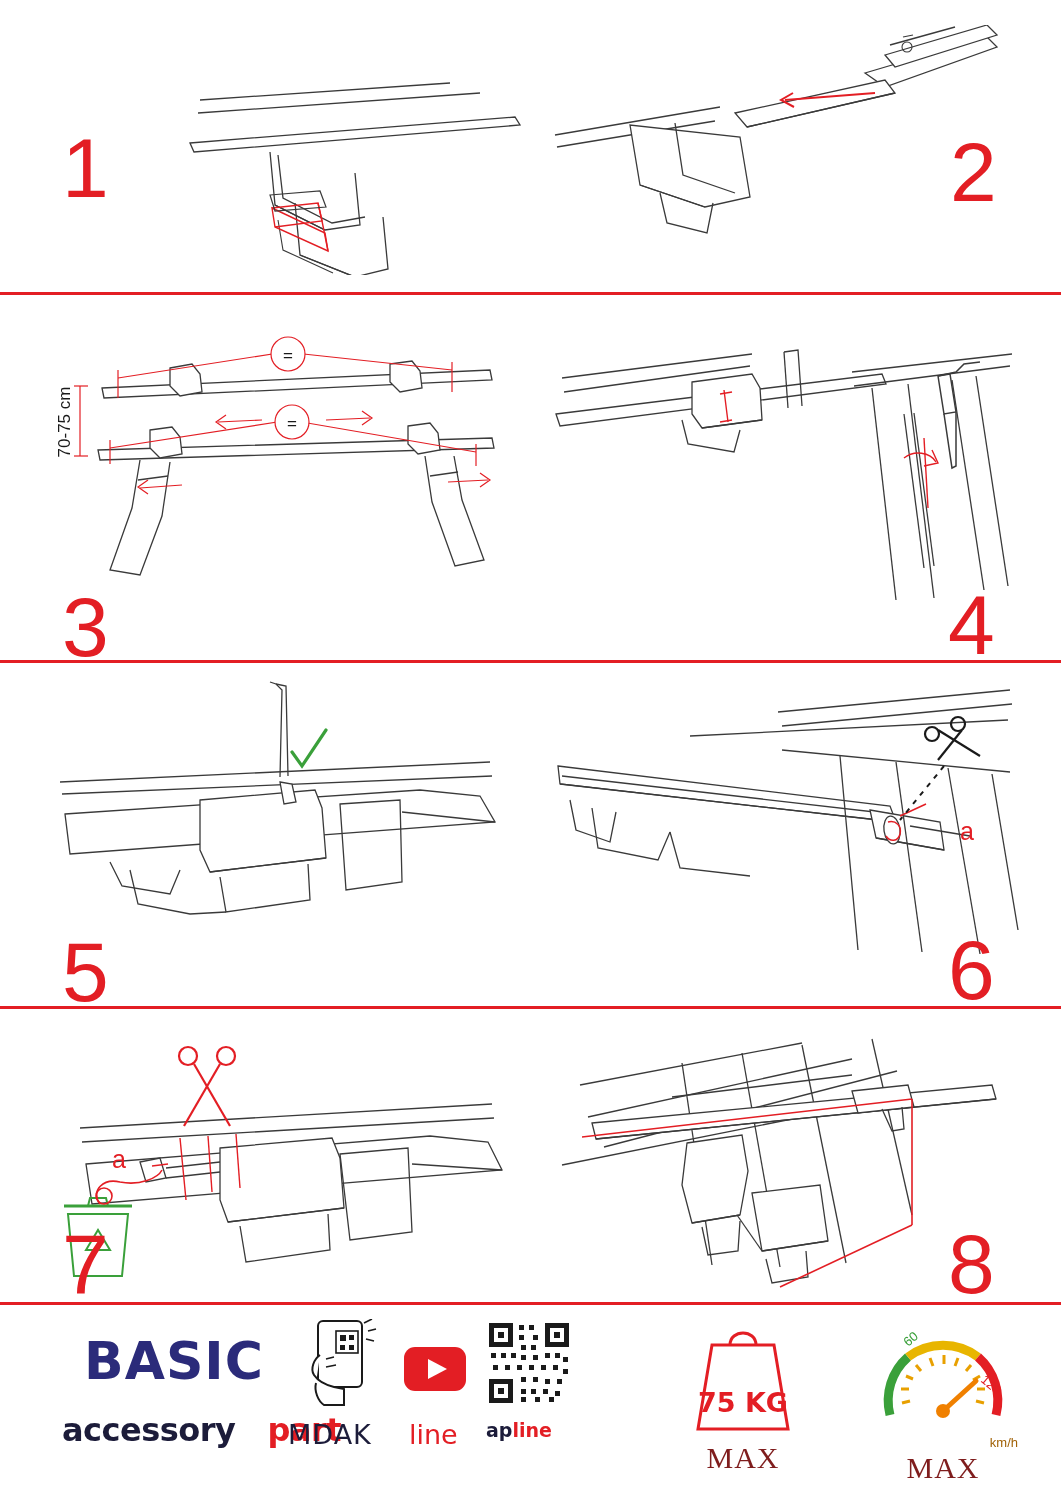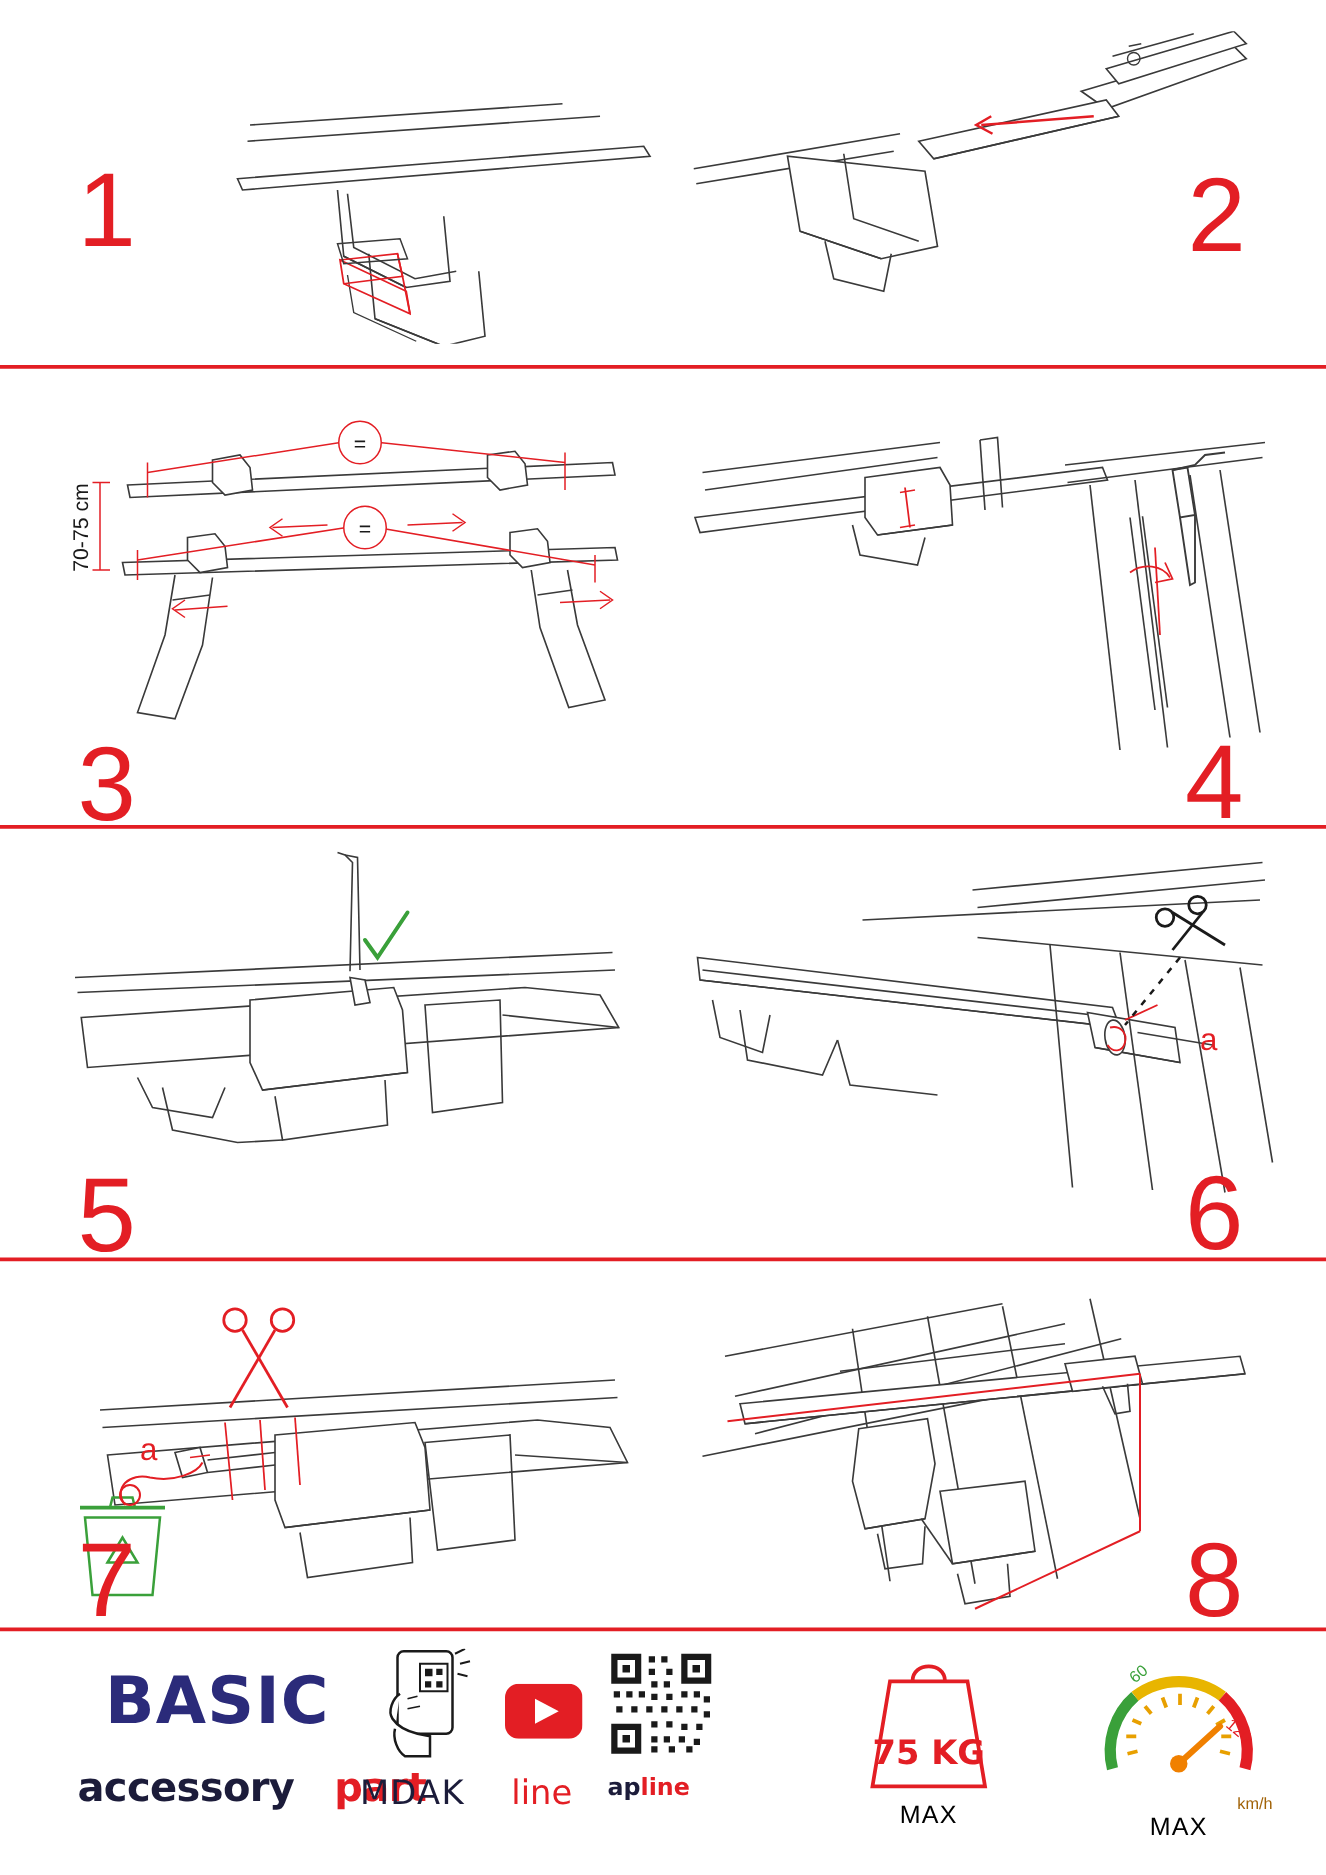--- a/index.html
+++ b/index.html
@@ -118,23 +118,23 @@
     top: 68px;
     width: 150px;
     text-align: center;
     font-family: "DejaVu Sans", sans-serif;
     font-size: 27px;
     font-weight: bold;
     color: #e31e24;
   }
   .max-label {
     position: absolute;
-    font-family: Liberation Sans, sans-serif;
-    font-size: 20px;
-    color: #000000;
+    font-family: Liberation Serif, serif;
+    font-size: 30px;
+    color: #7f1d1d;
     letter-spacing: 1px;
   }
   .speed-box {
     position: absolute;
     left: 868px;
     top: 18px;
     width: 150px;
   }
   .kmh {
     position: absolute;

